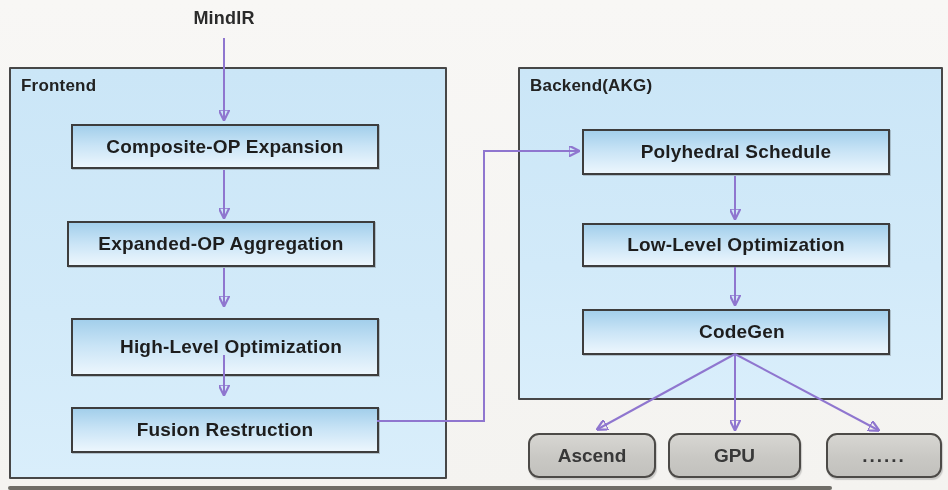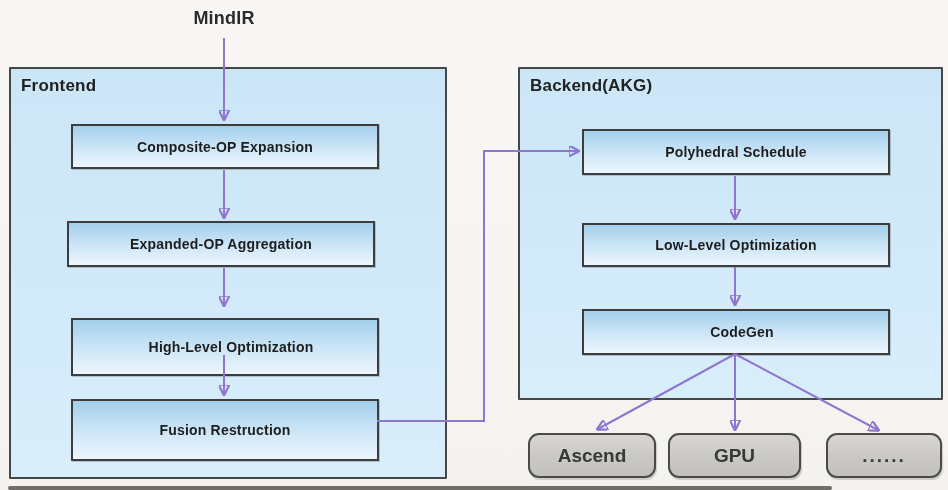--- a/index.html
+++ b/index.html
@@ -34,21 +34,21 @@
     font-size:17px;font-weight:600;
     color:#222;
     letter-spacing:.2px;
   }
   .node{
     position:absolute;
     box-sizing:border-box;
     border:2px solid #3d3d3d;
     background:linear-gradient(180deg,#a3cfeb 0%,#c9e4f6 48%,#ecf6fd 100%);
     display:flex;align-items:center;justify-content:center;
-    font-size:14px;font-weight:bold;color:#1d1d1d;
+    font-size:19px;font-weight:bold;color:#1d1d1d;
     letter-spacing:.2px;
     box-shadow:1px 1px 0 rgba(60,60,60,.25);
   }
   .target{
     position:absolute;
     box-sizing:border-box;
     top:433px;height:45px;
     border:2px solid #4c4a47;
     border-radius:11px;
     background:linear-gradient(180deg,#d7d6d2 0%,#c9c8c4 55%,#c2c1bd 100%);
@@ -72,21 +72,21 @@
 
 <div id="canvas">
 
   <div class="free-label" style="left:160px;top:8px;width:128px;">MindIR</div>
 
   <div class="container" style="left:9px;top:67px;width:438px;height:412px;">
     <div class="container-title">Frontend</div>
     <div class="node" style="left:60px;top:55px;width:308px;height:45px;">Composite-OP Expansion</div>
     <div class="node" style="left:56px;top:152px;width:308px;height:46px;">Expanded-OP Aggregation</div>
     <div class="node" style="left:60px;top:249px;width:308px;height:58px;padding-left:12px;">High-Level Optimization</div>
-    <div class="node" style="left:60px;top:330px;width:308px;height:62px;">Fusion Restruction</div>
+    <div class="node" style="left:60px;top:338px;width:308px;height:46px;">Fusion Restruction</div>
   </div>
 
   <div class="container" style="left:518px;top:67px;width:425px;height:333px;">
     <div class="container-title">Backend(AKG)</div>
     <div class="node" style="left:62px;top:60px;width:308px;height:46px;">Polyhedral Schedule</div>
     <div class="node" style="left:62px;top:154px;width:308px;height:44px;">Low-Level Optimization</div>
     <div class="node" style="left:62px;top:240px;width:308px;height:46px;padding-left:12px;">CodeGen</div>
   </div>
 
   <div class="target" style="left:528px;width:128px;">Ascend</div>

